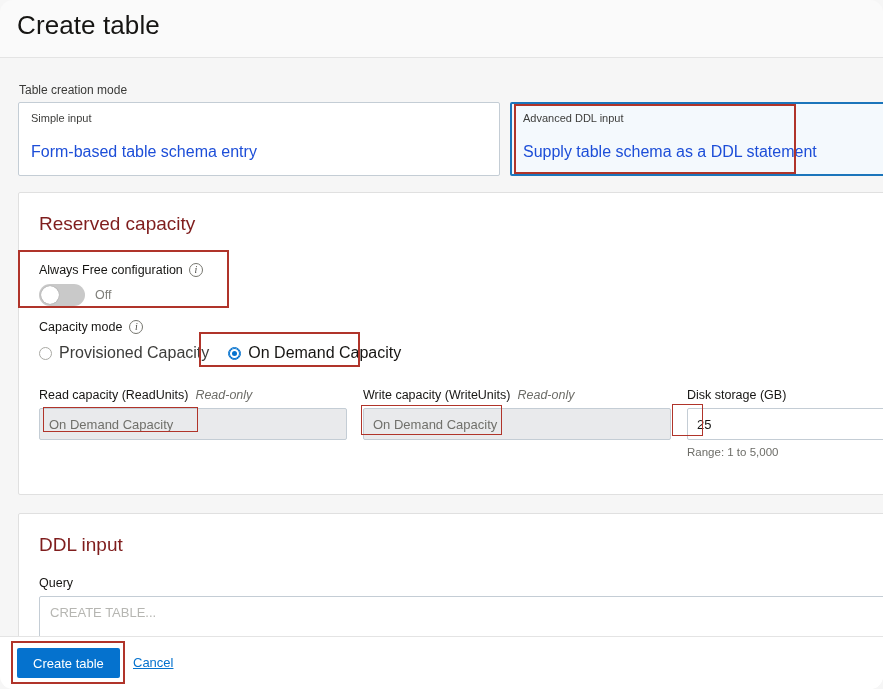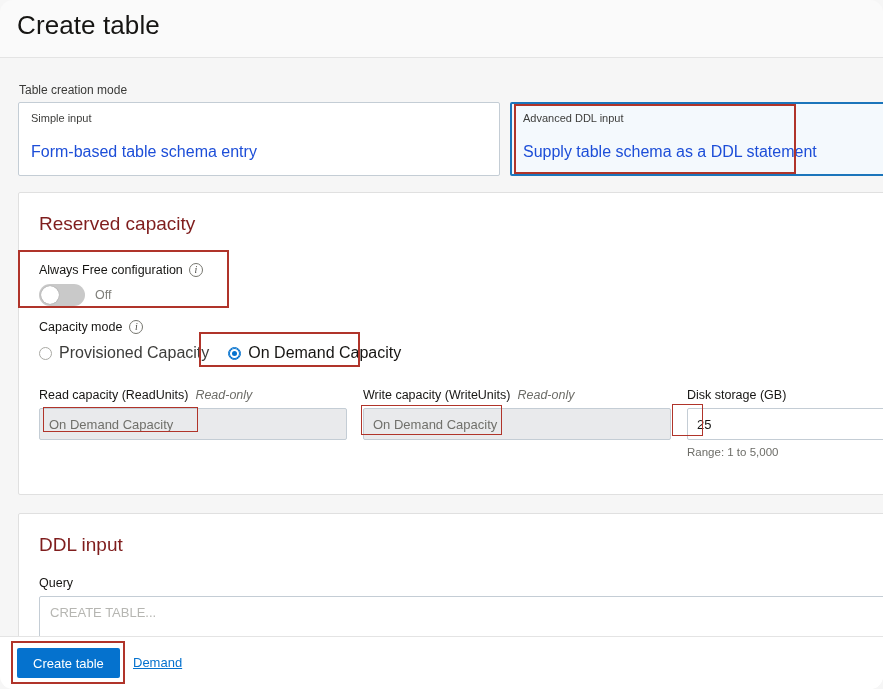--- a/index.html
+++ b/index.html
@@ -311,21 +311,21 @@
       <div class="ddl-query-label">Query</div>
       <div class="ddl-textarea">
         <span>CREATE TABLE...</span>
       </div>
     </div>
 
   </div>
 
   <div class="footer-bar">
     <div class="btn-primary">Create table</div>
-    <div class="btn-link">Demand</div>
+    <div class="btn-link">Cancel</div>
   </div>
 
   <div class="annot a-advanced"></div>
   <div class="annot a-toggle"></div>
   <div class="annot a-ondemand"></div>
   <div class="annot thin a-read"></div>
   <div class="annot thin a-write"></div>
   <div class="annot thin a-disk"></div>
   <div class="annot a-create"></div>
 

